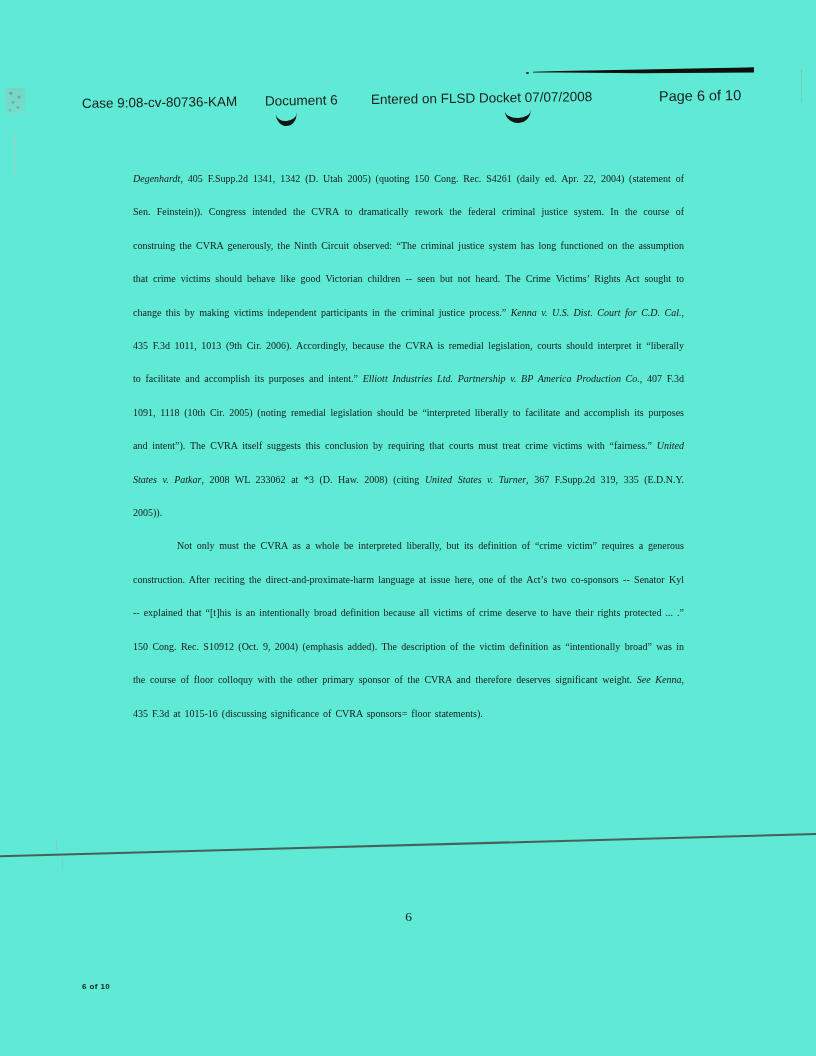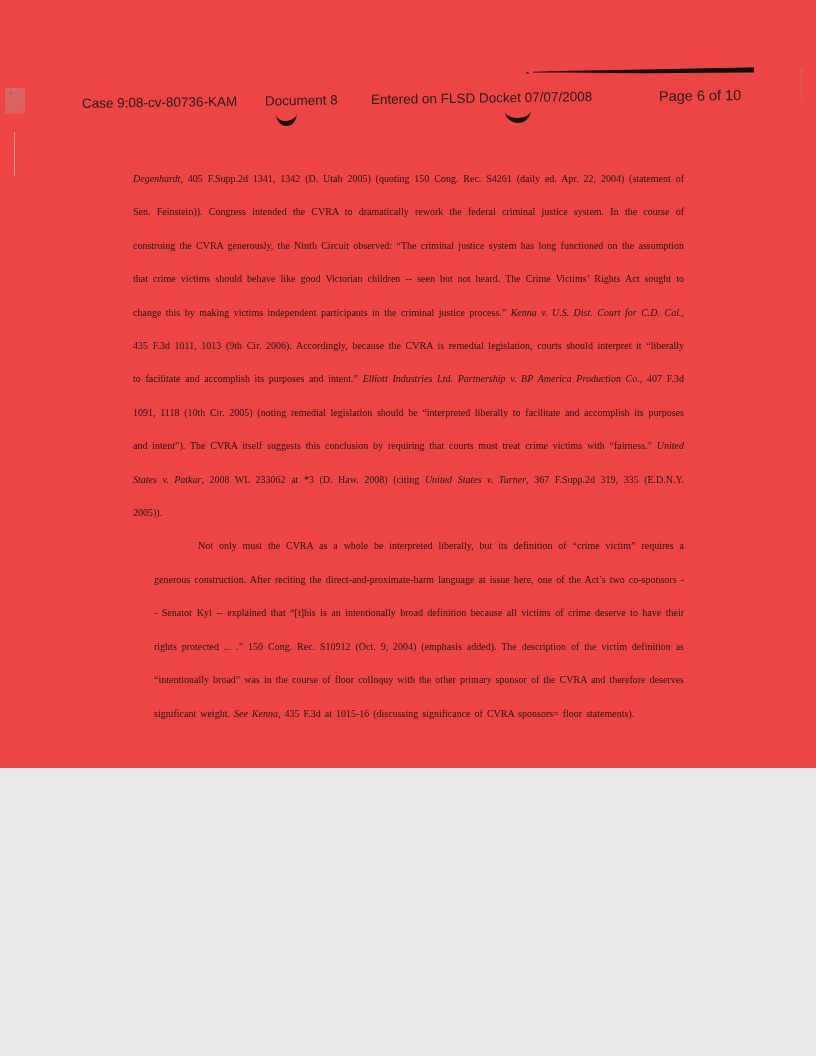--- a/index.html
+++ b/index.html
@@ -1,20 +1,20 @@
 <!DOCTYPE html>
 <html><head>
 <meta charset="utf-8">
 <style>
   html, body { margin:0; padding:0; background:#e8e8e8; }
   .page {
     position:relative;
-    width:816px; height:768px;
+    width:816px; height:1056px;
     margin:0 auto;
-    background:#ef4444;
+    background:#5eead4;
     overflow:hidden;
     font-family:"Liberation Serif", serif;
     color:#1a1a1a;
   }
 
   
   .smudge {
     position:absolute; left:5px; top:88px; width:20px; height:26px;
     background:
       radial-gradient(circle at 30% 20%, rgba(110,110,110,.55) 1px, transparent 2px),
@@ -69,60 +69,60 @@
   .swoosh-2 { left:505px; top:109px; width:26px; transform:rotate(-2deg); }
 
   
   .body-text {
     position:absolute; left:133px; top:162px; width:551px;
     font-size:10px; line-height:33.4px;
     text-align:justify;
     color:#191919;
   }
   .para { margin:0; padding:0; word-spacing:1.5px; }
-  .para.indent { text-indent:44px;margin-left:21px; }
+  .para.indent { text-indent:44px; }
   .italic { font-style:italic; }
 
   
   .strike-line {
     position:absolute; left:-18px; top:844px; width:862px; height:1.5px;
     background:#474747; opacity:.85;
     transform:rotate(-1.55deg);
   }
 
   
   .page-num {
     position:absolute; left:133px; top:909px; width:551px;
     text-align:center; font-size:13.5px; color:#151515;
   }
 
   
   .corner-stamp {
     position:absolute; left:82px; top:982px;
     font-family:"Liberation Sans", sans-serif;
-    font-size:8px; font-weight:normal; letter-spacing:.4px; color:#1c1c1c;margin-top:24px;
+    font-size:8px; font-weight:bold; letter-spacing:.4px; color:#1c1c1c;
   }
 </style>
 </head>
 <body>
 
 <div class="page">
 
   <div class="smudge"></div>
   <div class="margin-streak"></div>
   <div class="right-dotted"></div>
   <div class="left-tick-1"></div>
   <div class="left-tick-2"></div>
 
   <div class="marker-dot"></div>
   <div class="marker-line"></div>
 
   <div class="header-row">
     <span class="h-case">Case 9:08-cv-80736-KAM</span>
-    <span class="h-doc">Document 8</span>
+    <span class="h-doc">Document 6</span>
     <span class="h-entered">Entered on FLSD Docket 07/07/2008</span>
     <span class="h-page">Page 6 of 10</span>
   </div>
 
   <div class="swoosh swoosh-1"></div>
   <div class="swoosh swoosh-2"></div>
 
   <div class="body-text">
       <p class="para"><span class="italic">Degenhardt</span><span>, 405 F.Supp.2d 1341, 1342 (D. Utah 2005) (quoting 150 Cong. Rec. S4261 (daily ed. Apr. 22, 2004) (statement of Sen. Feinstein)).  Congress intended the CVRA to dramatically rework the federal criminal justice system.  In the course of construing the CVRA generously, the Ninth Circuit observed:  “The criminal justice system has long functioned on the assumption that crime victims should behave like good Victorian children -- seen but not heard.  The Crime Victims’ Rights Act sought to change this by making victims independent participants in the criminal justice process.”  </span><span class="italic">Kenna v. U.S. Dist. Court for C.D. Cal.</span><span>, 435 F.3d 1011, 1013 (9th Cir. 2006).  Accordingly, because the CVRA is remedial legislation, courts should interpret it “liberally to facilitate and accomplish its purposes and intent.”  </span><span class="italic">Elliott Industries Ltd. Partnership v. BP America Production Co.</span><span>, 407 F.3d 1091, 1118 (10th Cir. 2005) (noting remedial legislation should be “interpreted liberally to facilitate and accomplish its purposes and intent”).  The CVRA itself suggests this conclusion by requiring that courts must treat crime victims with “fairness.”  </span><span class="italic">United States v. Patkar</span><span>, 2008 WL 233062 at *3 (D. Haw. 2008) (citing </span><span class="italic">United States v. Turner</span><span>, 367 F.Supp.2d 319, 335 (E.D.N.Y. 2005)).</span></p>
       <p class="para indent"><span>Not only must the CVRA as a whole be interpreted liberally, but its definition of “crime victim” requires a generous construction.  After reciting the direct-and-proximate-harm language at issue here, one of the Act’s two co-sponsors -- Senator Kyl -- explained that “[t]his is an intentionally broad definition because all victims of crime deserve to have their rights protected ...  .”  150 Cong. Rec. S10912 (Oct. 9, 2004) (emphasis added).  The description of the victim definition as “intentionally broad” was in the course of floor colloquy with the other primary sponsor of the CVRA and therefore deserves significant weight.  </span><span class="italic">See Kenna</span><span>, 435 F.3d at 1015-16 (discussing significance of CVRA sponsors= floor statements).</span></p>

